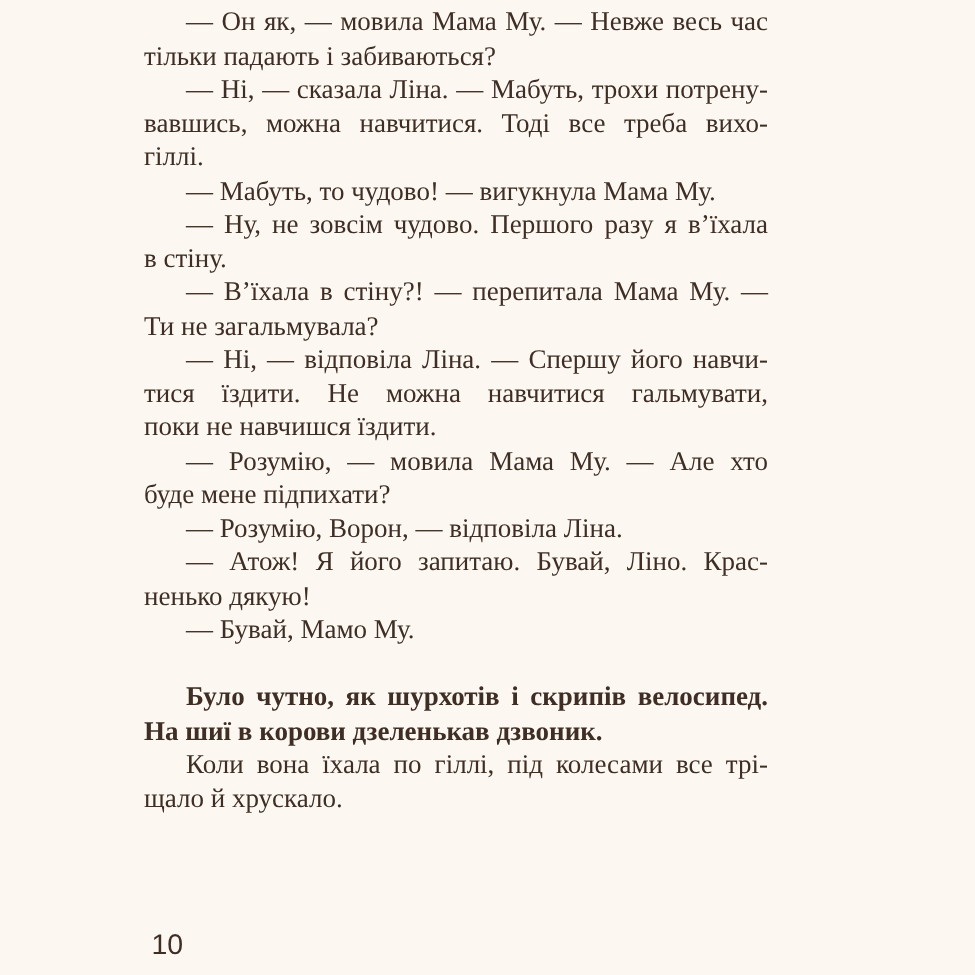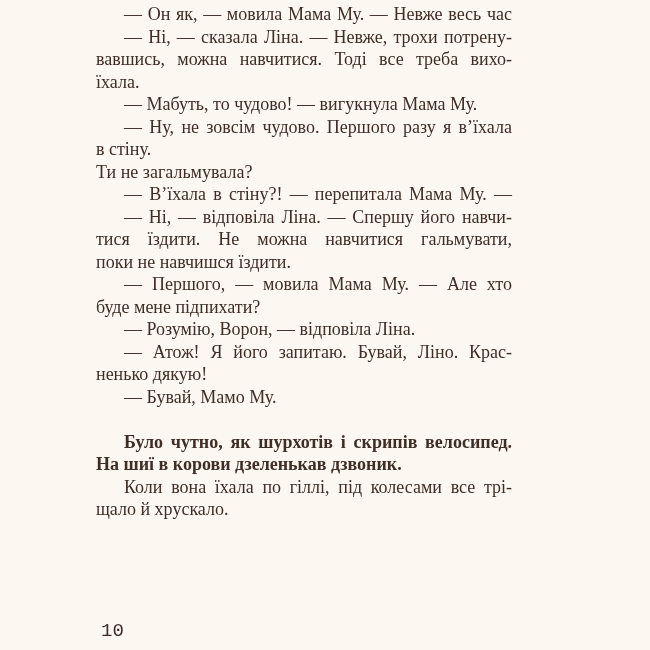--- a/index.html
+++ b/index.html
@@ -42,57 +42,58 @@
   .line.last {
     text-align-last: left;
   }
   .line.first {
     text-indent: 28px;
   }
   .page-number {
     position: absolute;
     left: 101px;
     top: 620px;
-    font-family: Liberation Mono, monospace;
+    font-family: Liberation Sans, sans-serif;
     font-size: 19px;
     line-height: 22px;
     color: var(--ink, #3e2e26);
   }
 </style>
 </head>
 <body>
 
 <div class="page">
   <div class="text-block">
       <div class="para">
         <div class="line first">— Он як, — мовила Мама Му. — Невже весь час</div>
+        <div class="line last">тільки падають і забиваються?</div>
       </div>
       <div class="para">
-        <div class="line first">— Ні, — сказала Ліна. — Невже, трохи потрену-</div>
+        <div class="line first">— Ні, — сказала Ліна. — Мабуть, трохи потрену-</div>
         <div class="line">вавшись, можна навчитися. Тоді все треба вихо-</div>
-        <div class="line last">їхала.</div>
+        <div class="line last">гіллі.</div>
       </div>
       <div class="para">
         <div class="line first last">— Мабуть, то чудово! — вигукнула Мама Му.</div>
       </div>
       <div class="para">
         <div class="line first">— Ну, не зовсім чудово. Першого разу я в’їхала</div>
         <div class="line last">в стіну.</div>
       </div>
       <div class="para">
+        <div class="line first">— В’їхала в стіну?! — перепитала Мама Му. —</div>
         <div class="line last">Ти не загальмувала?</div>
-        <div class="line first">— В’їхала в стіну?! — перепитала Мама Му. —</div>
       </div>
       <div class="para">
         <div class="line first">— Ні, — відповіла Ліна. — Спершу його навчи-</div>
         <div class="line">тися їздити. Не можна навчитися гальмувати,</div>
         <div class="line last">поки не навчишся їздити.</div>
       </div>
       <div class="para">
-        <div class="line first">— Першого, — мовила Мама Му. — Але хто</div>
+        <div class="line first">— Розумію, — мовила Мама Му. — Але хто</div>
         <div class="line last">буде мене підпихати?</div>
       </div>
       <div class="para">
         <div class="line first last">— Розумію, Ворон, — відповіла Ліна.</div>
       </div>
       <div class="para">
         <div class="line first">— Атож! Я його запитаю. Бувай, Ліно. Крас-</div>
         <div class="line last">ненько дякую!</div>
       </div>
       <div class="para">

